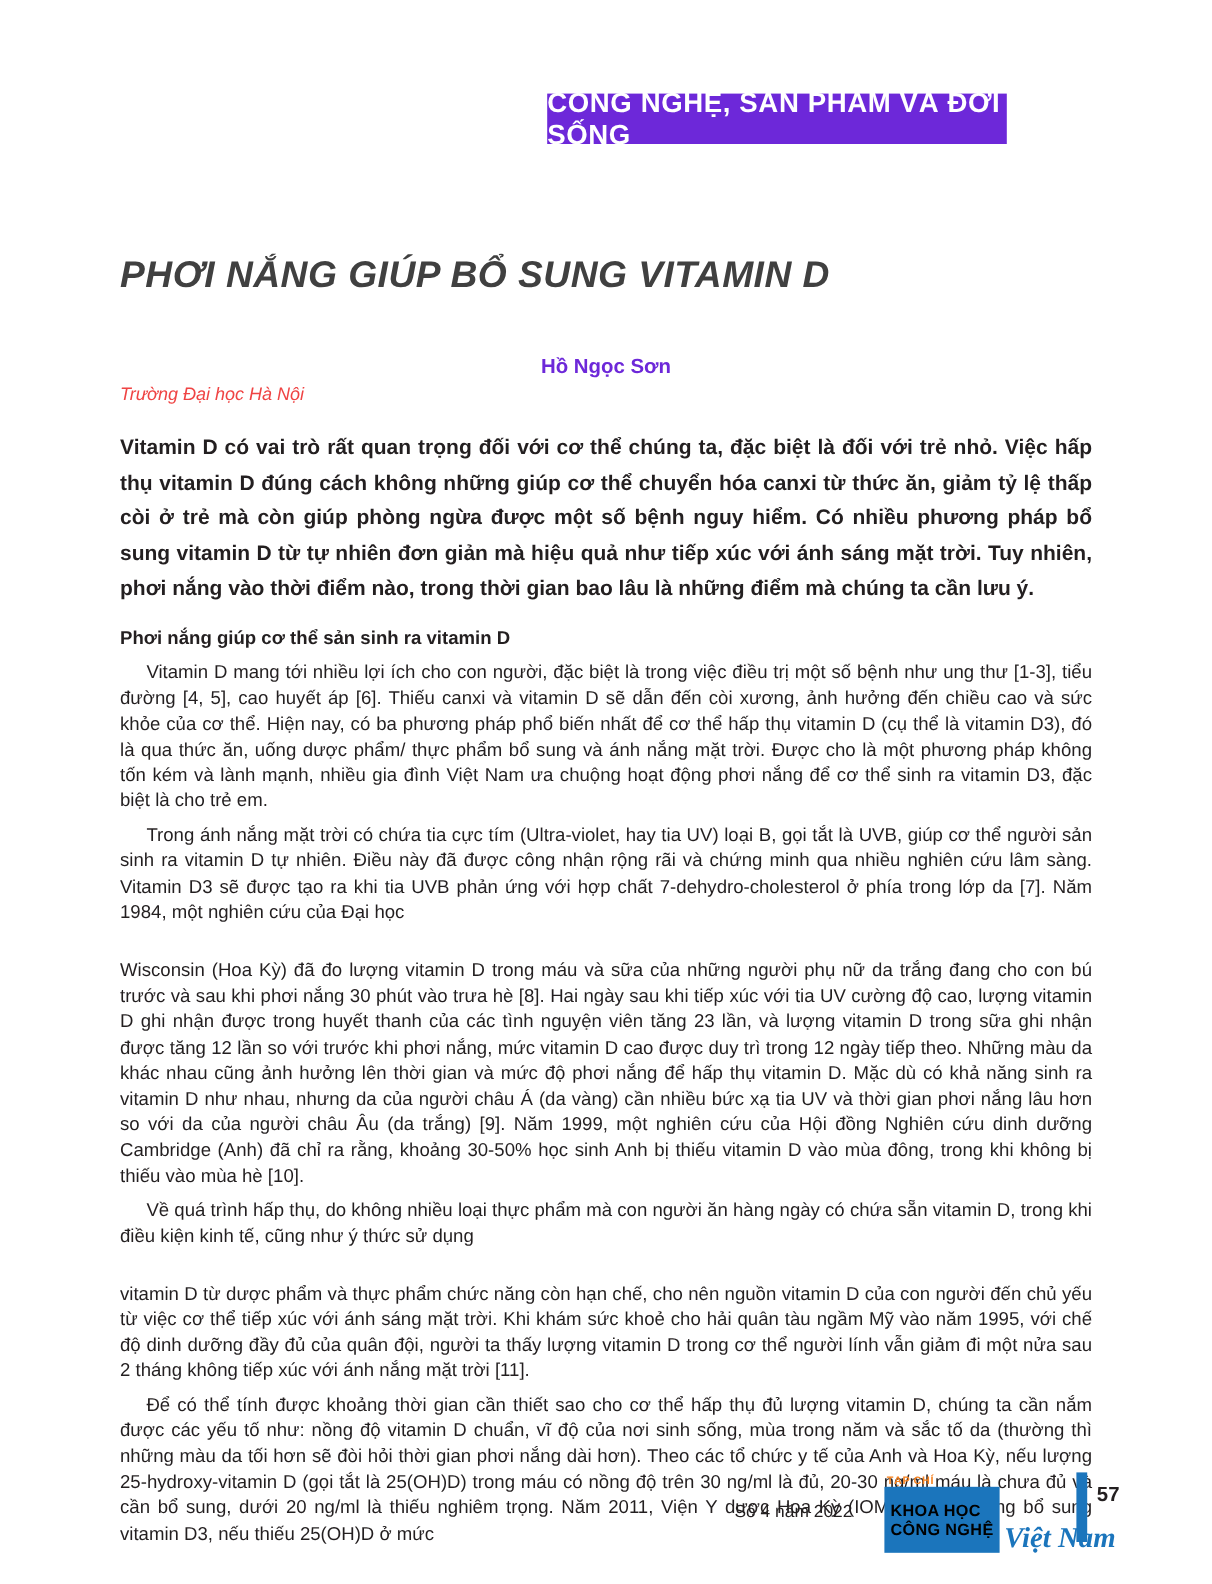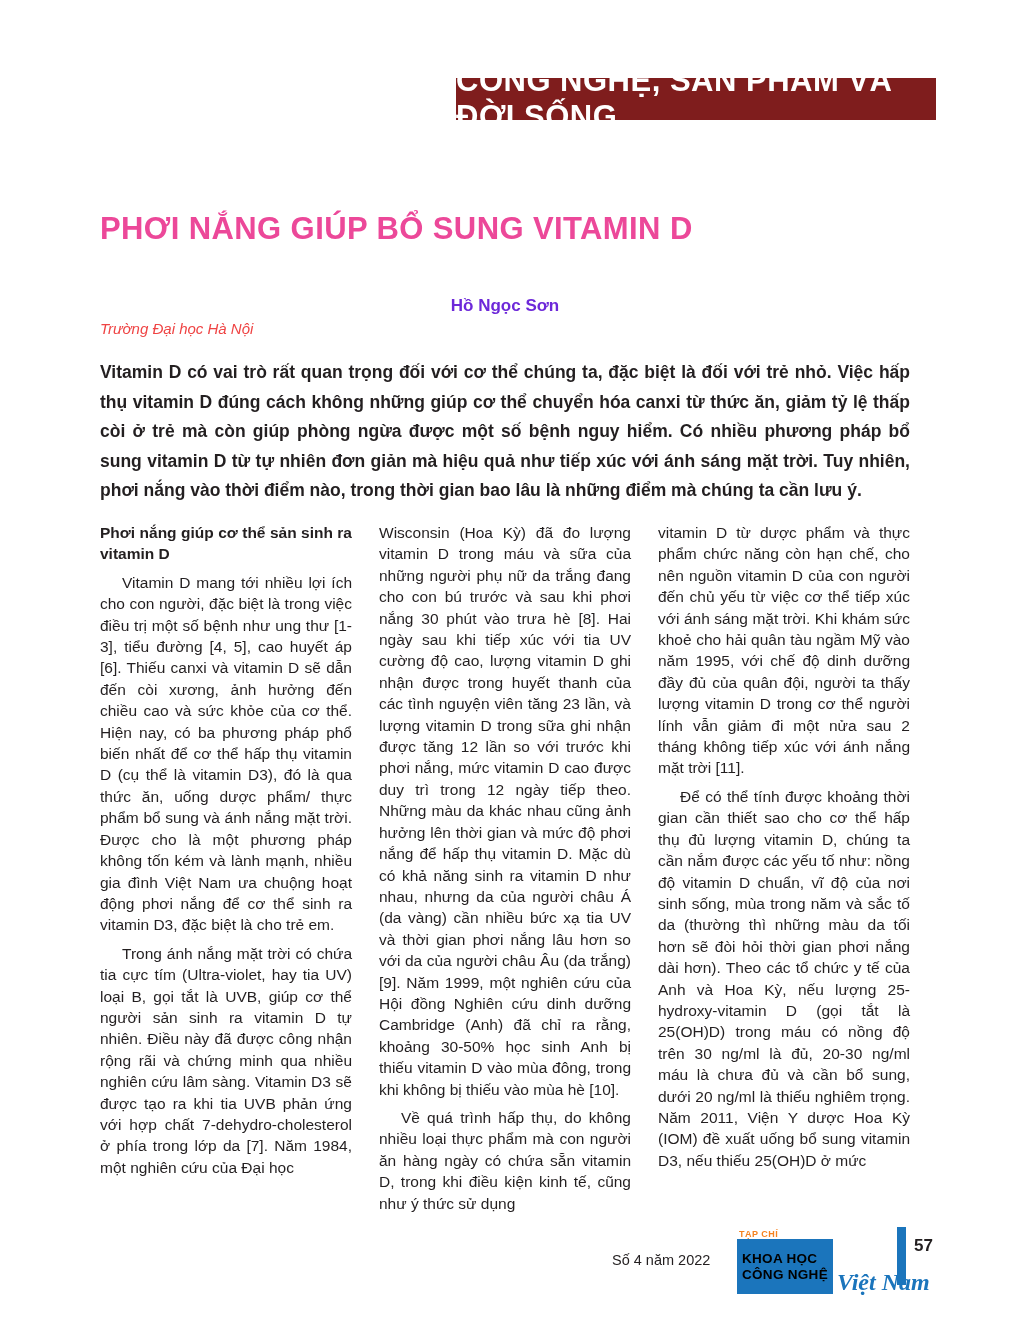--- a/index.html
+++ b/index.html
@@ -1,49 +1,49 @@
 <!DOCTYPE html>
 <html lang="vi"><head>
 <meta charset="utf-8">
 <style>
   html,body{margin:0;padding:0;background:#ffffff;}
   body{font-family:"Liberation Sans","DejaVu Sans",sans-serif;color:#1a1a1a;}
   .page{position:relative;width:1010px;height:1320px;background:#ffffff;overflow:hidden;}
 
   
   .banner{
-    position:absolute;top:78px;left:456px;width:480px;height:42px;
-    background:#7f1d1d;color:#ffffff;display:flex;align-items:center;justify-content:center;
-    font-weight:bold;font-size:31px;letter-spacing:0.5px;
+    position:absolute;top:78px;left:456px;width:383px;height:42px;
+    background:#6d28d9;color:#ffffff;display:flex;align-items:center;justify-content:center;
+    font-weight:bold;font-size:23px;letter-spacing:0.5px;
   }
 
   
   .title{
     position:absolute;top:183px;left:100px;width:810px;
-    color:#ec4899;font-weight:bold;font-size:31px;line-height:50px;letter-spacing:0.4px;
+    color:#404040;font-weight:bold;font-size:31px;line-height:50px;letter-spacing:0.4px;font-style:italic;
   }
 
   .author{
     position:absolute;top:296px;left:100px;width:810px;text-align:center;
     font-weight:bold;font-size:17px;color:#6d28d9;
   }
   .affiliation{
     position:absolute;top:320px;left:100px;width:810px;text-align:left;
     font-style:italic;font-size:15px;color:#ef4444;
   }
 
   .abstract{
     position:absolute;top:358px;left:100px;width:810px;margin:0;
     font-weight:bold;font-size:17.5px;line-height:29.5px;text-align:justify;color:#231f20;
   }
 
   
   .columns{
     position:absolute;top:522px;left:100px;width:810px;height:676px;
-    display:flex;gap:27px;
+    display:flex;gap:27px;flex-direction:column;
   }
   .col{flex:1 1 0;min-width:0;font-size:15.5px;line-height:21.4px;text-align:justify;color:#231f20;}
   .col h3{margin:0 0 7px 0;font-size:15.5px;line-height:21.4px;font-weight:bold;color:#231f20;}
   .col h3.mid{margin-top:9px;}
   .col p{margin:0 0 7px 0;}
   .col p.indent{text-indent:22px;}
   .col p:last-child{margin-bottom:0;}
 
   
   .issue{

